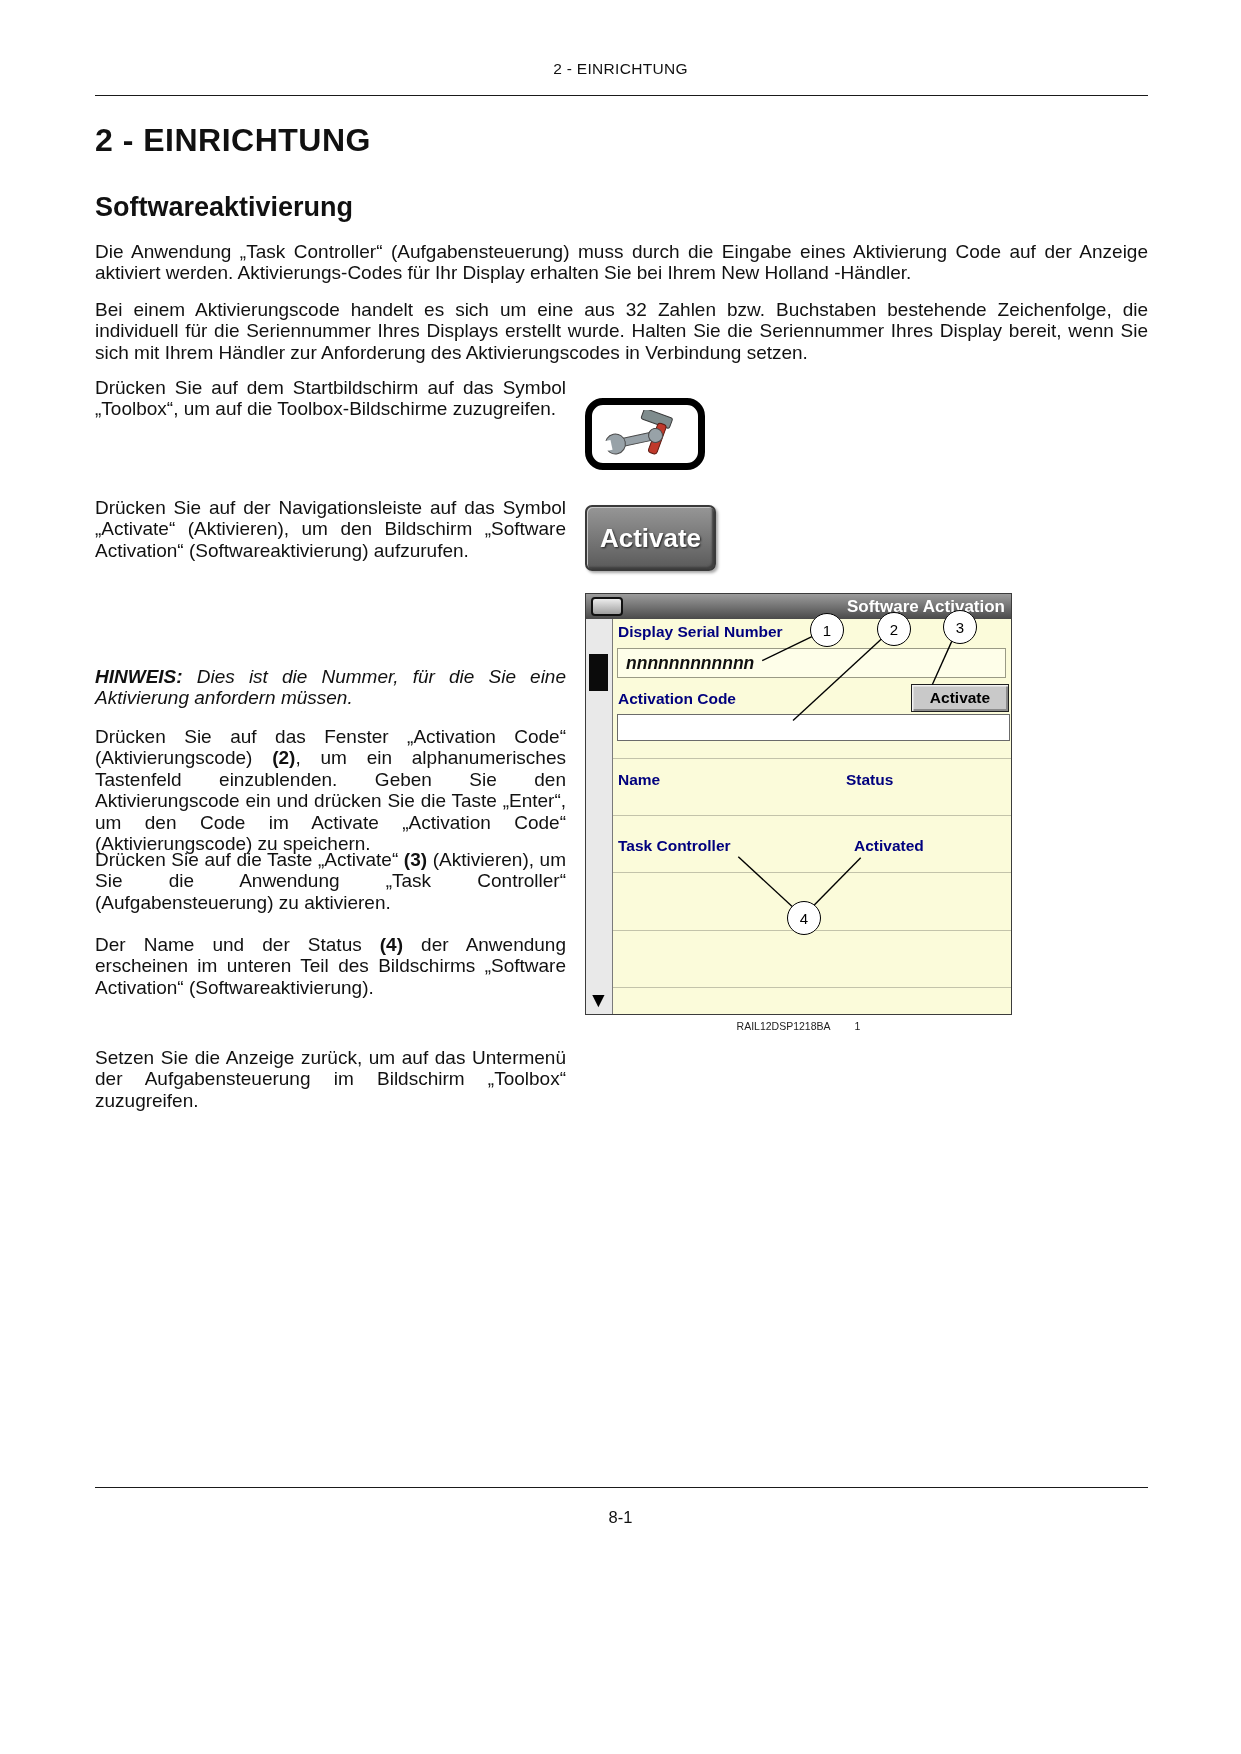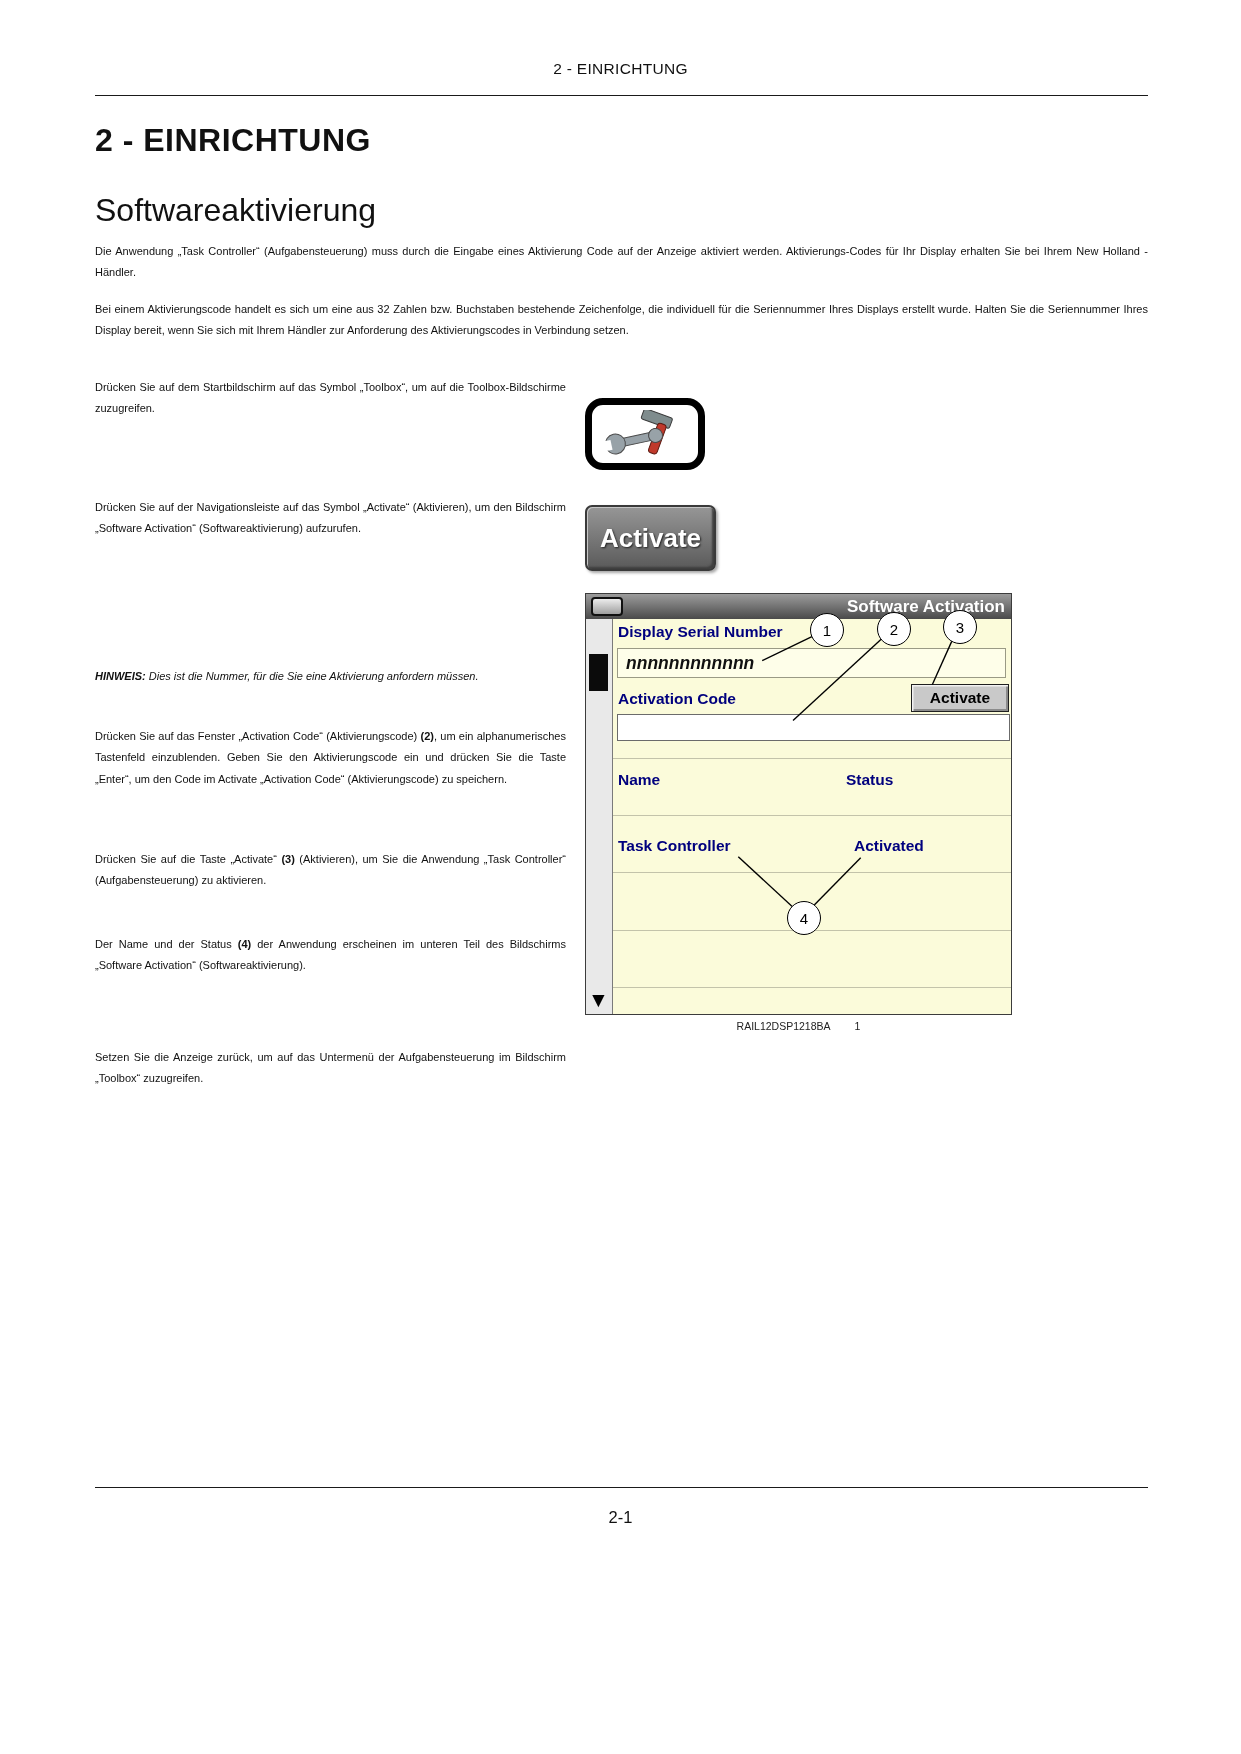--- a/index.html
+++ b/index.html
@@ -7,23 +7,23 @@
     position:relative;width:1241px;height:1754px;background:#ffffff;
     font-family:"Liberation Sans", sans-serif;color:#111;overflow:hidden;
   }
   
   .running-header{position:absolute;top:60px;left:0;width:100%;text-align:center;font-size:15.5px;letter-spacing:.3px;}
   .header-rule{position:absolute;top:95px;left:95px;width:1053px;border-top:1.6px solid #1a1a1a;}
   .footer-rule{position:absolute;top:1487px;left:95px;width:1053px;border-top:1.4px solid #1a1a1a;}
   .page-number{position:absolute;top:1508px;left:0;width:100%;text-align:center;font-size:16.5px;}
   
   .chapter-title{position:absolute;top:122px;left:95px;margin:0;font-size:32px;font-weight:bold;letter-spacing:.5px;}
-  .section-title{position:absolute;top:192px;left:95px;margin:0;font-size:32px;font-weight:normal;text-align:right;}
+  .section-title{position:absolute;top:192px;left:95px;margin:0;font-size:27px;font-weight:bold;text-align:right;}
   
-  p.body{position:absolute;margin:0;font-size:11px;line-height:21.4px;text-align:justify;}
+  p.body{position:absolute;margin:0;font-size:19px;line-height:21.4px;text-align:justify;}
   .full{left:95px;width:1053px;}
   .col{left:95px;width:471px;}
   .p1{top:241px}.p2{top:299px}.p3{top:377px}.p4{top:497px}.p5{top:589px}
   .note{top:666px}.p7{top:726px}.p8{top:849px}.p9{top:934px}.p10{top:1047px}
   
   .toolbox{position:absolute;left:585px;top:398px;width:106px;height:58px;background:#fff;
     border:7px solid #000;border-radius:18px;display:flex;align-items:center;justify-content:center;}
   
   .nav-activate{position:absolute;left:585px;top:505px;width:127px;height:62px;
     background:linear-gradient(180deg,#969696,#5a5a5a);border:2px solid #3a3a3a;border-radius:7px;
@@ -157,15 +157,15 @@
     <div class="callout c3">3</div>
     <div class="callout c4">4</div>
   </div>
 
   <div class="caption">
     <span>RAIL12DSP1218BA</span>
     <span>1</span>
   </div>
 
   <div class="footer-rule"></div>
-  <div class="page-number">2-1</div>
+  <div class="page-number">8-1</div>
 
 </div>
 
 </body></html>

